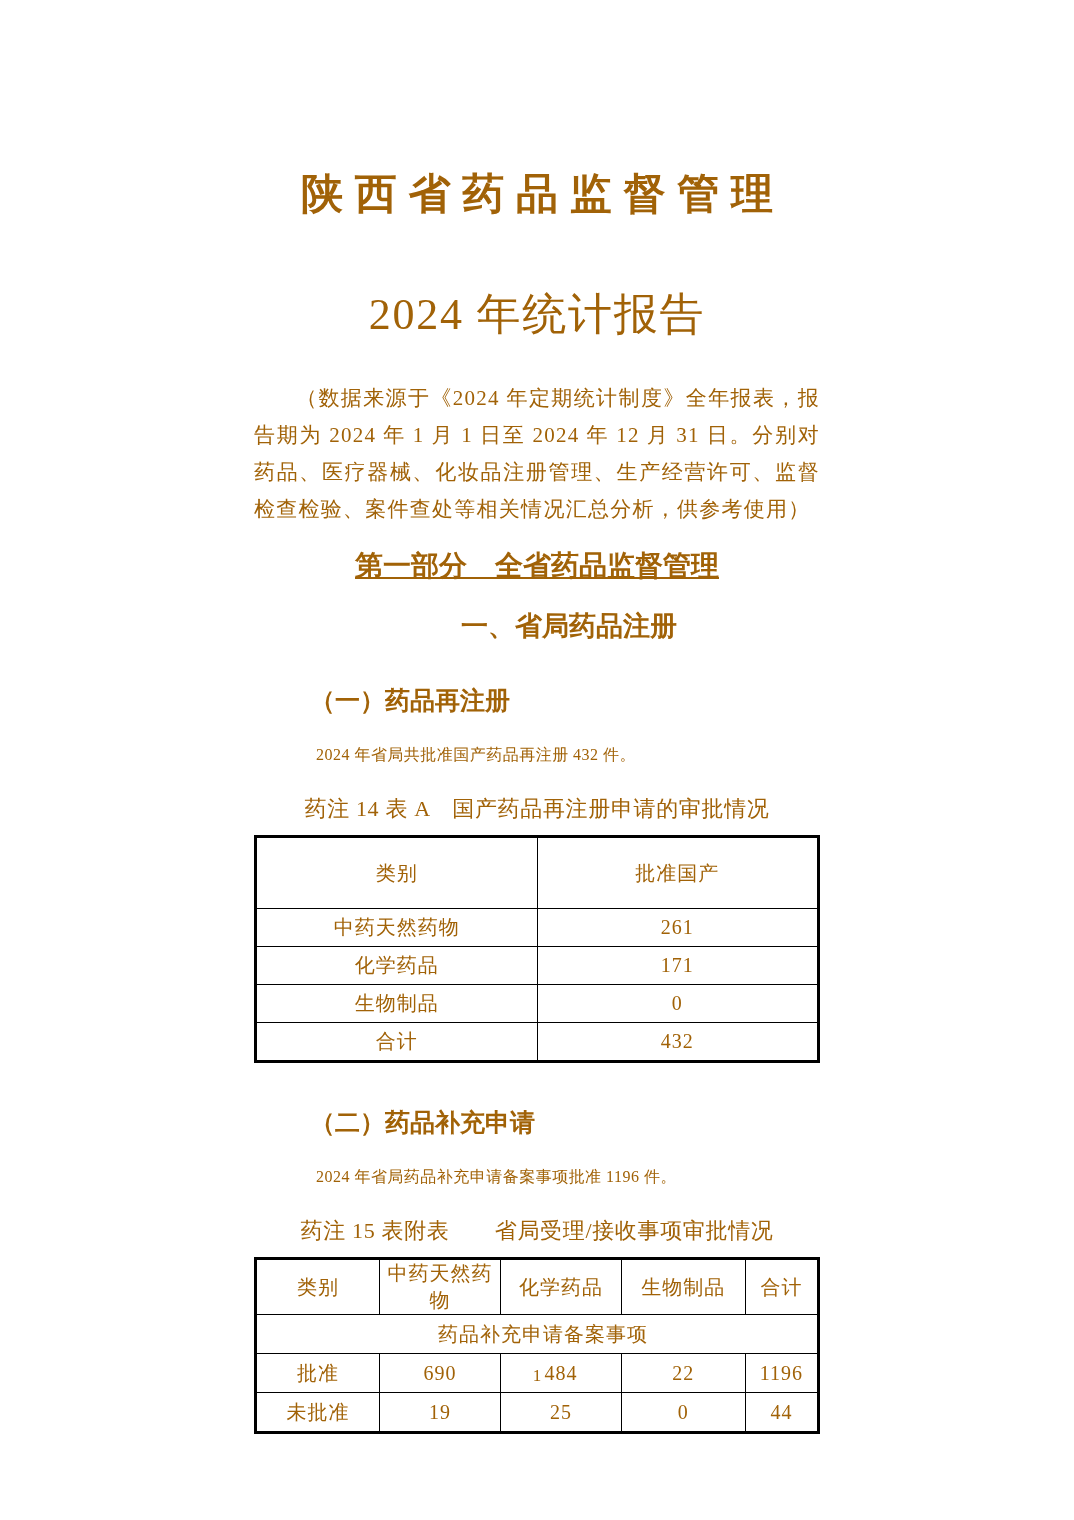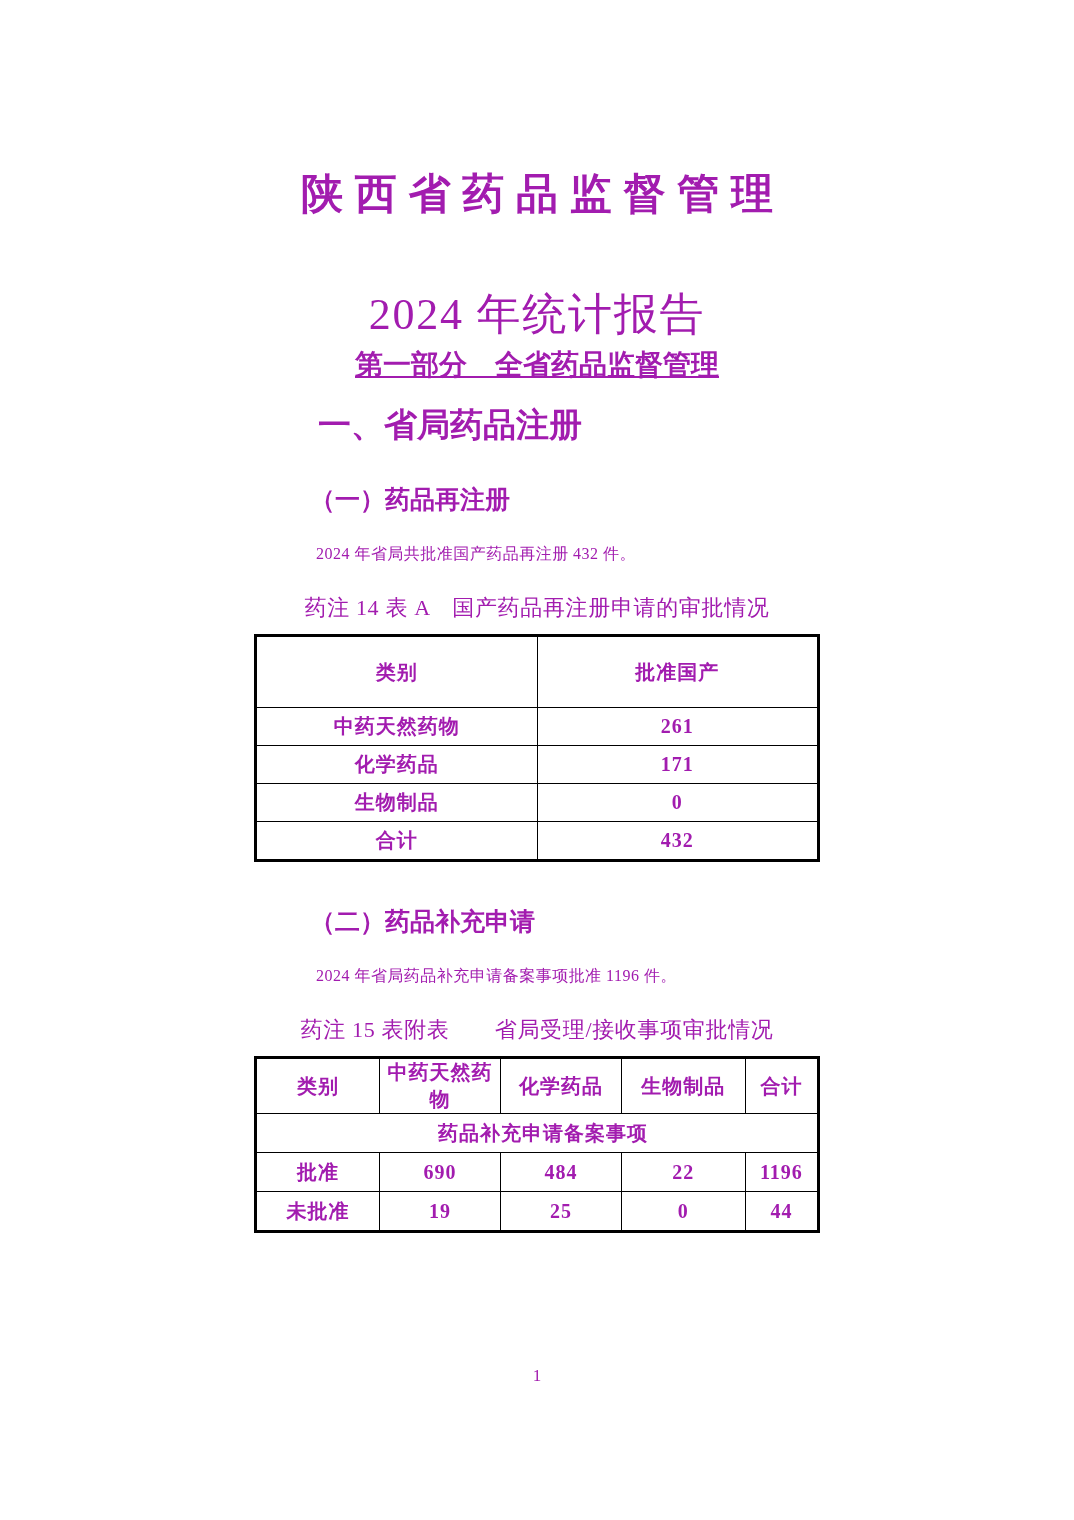--- a/index.html
+++ b/index.html
@@ -2,21 +2,21 @@
 <html lang="zh"><head>
 <meta charset="utf-8">
 <style>
   html, body { margin: 0; padding: 0; background: #ffffff; }
   .page {
     position: relative;
     width: 870px;
     height: 1520px;
     margin: 0 auto;
     background: #ffffff;
-    color: #a21caf;
+    color: #a16207;
     box-sizing: border-box;
     padding: 0 152px;
     font-family: "Liberation Serif", "DejaVu Serif", serif;
     overflow: hidden;
   }
   .doc-title-1 {
     margin-top: 168px;
     text-align: center;
     font-family: "Liberation Sans", "DejaVu Sans", sans-serif;
     font-weight: 600;
@@ -51,22 +51,23 @@
     font-weight: bold;
     font-size: 28px;
     line-height: 34px;
     text-decoration: underline;
   }
   .h-level1 {
     margin-top: 28px;
     padding-left: 64px;
     font-family: "Liberation Sans", "DejaVu Sans", sans-serif;
     font-weight: bold;
-    font-size: 33px;
+    font-size: 27px;
     line-height: 30px;
+    text-align: center;
   }
   .h-level2 {
     margin-top: 44px;
     padding-left: 56px;
     font-family: "Liberation Sans", "DejaVu Sans", sans-serif;
     font-weight: bold;
     font-size: 25px;
     line-height: 30px;
   }
   .body-para {
@@ -85,21 +86,21 @@
   }
   table.data-table {
     margin-top: 12px;
     width: 100%;
     border-collapse: collapse;
     border: 3px solid #000000;
     table-layout: fixed;
   }
   table.data-table td, table.data-table th {
     border: 1px solid #000000;
-    font-weight: bold;
+    font-weight: normal;
     font-size: 20px;
     text-align: center;
     vertical-align: middle;
     padding: 0 4px;
     letter-spacing: 0.05em;
   }
   table.table-a th { height: 70px; }
   table.table-a td { height: 37px; }
   table.table-b th { height: 40px; }
   table.table-b td { height: 38px; }
@@ -118,20 +119,21 @@
   }
 </style>
 </head>
 <body>
 
 <div class="page">
 
   <div class="doc-title-1">陕西省药品监督管理</div>
   <div class="doc-title-2">2024 年统计报告</div>
 
+  <p class="intro">（数据来源于《2024 年定期统计制度》全年报表，报告期为 2024 年 1 月 1 日至 2024 年 12 月 31 日。分别对药品、医疗器械、化妆品注册管理、生产经营许可、监督检查检验、案件查处等相关情况汇总分析，供参考使用）</p>
 
   <div class="part-heading">第一部分　全省药品监督管理</div>
 
   <div class="h-level1">一、省局药品注册</div>
 
   <div class="h-level2">（一）药品再注册</div>
 
   <p class="body-para">2024 年省局共批准国产药品再注册 432 件。</p>
 
   <div class="table-caption">药注 14 表 A　国产药品再注册申请的审批情况</div>

